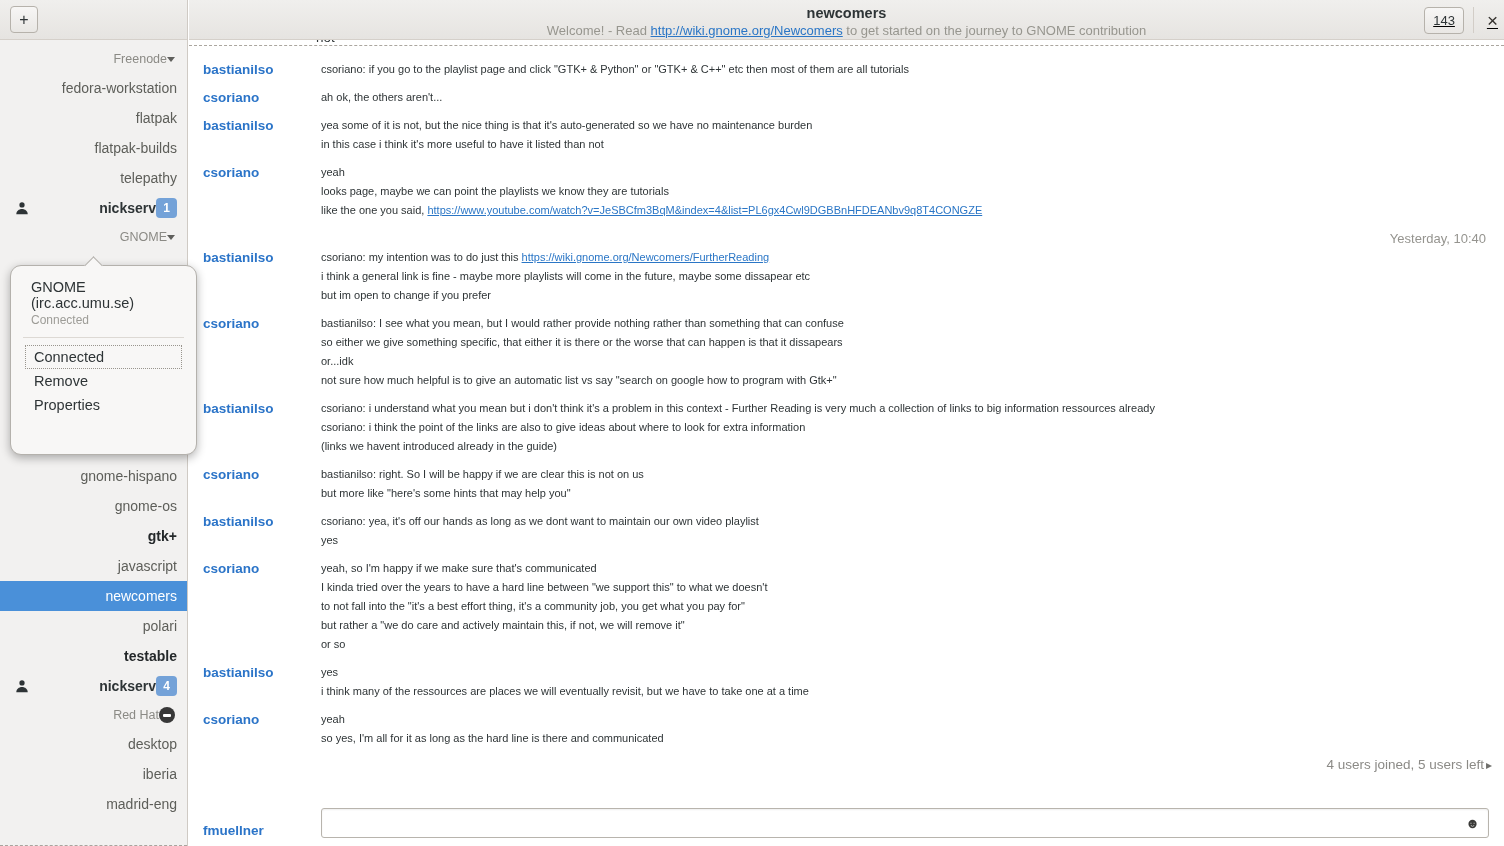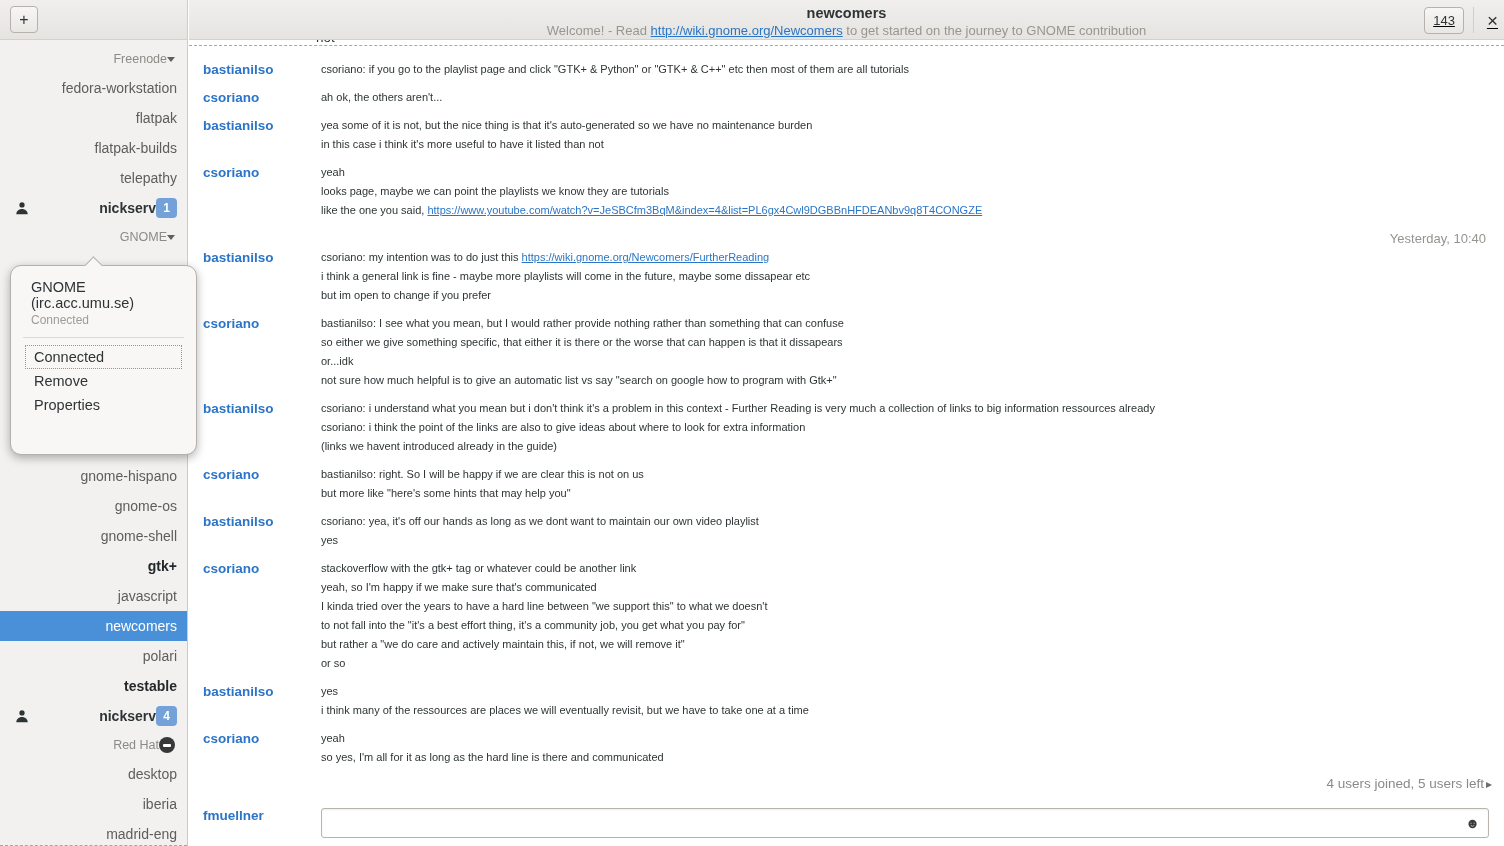--- a/index.html
+++ b/index.html
@@ -63,21 +63,21 @@
   .messages { padding:14px 16px 0 14px; }
   .msg { display:flex; margin-bottom:9px; }
   .msg .nick { width:118px; flex-shrink:0; font-weight:700; font-size:13.5px;
                color:#2b74c8; line-height:19px; cursor:pointer; }
   .msg .lines { flex:1; font-size:11px; color:#2e3436; line-height:19px; }
   .ts-row { text-align:right; font-size:13px; color:#95948f; line-height:19px; margin:0 2px 0 0; }
   .joinleft { text-align:right; padding-right:12px; font-size:13.5px;
               color:#8b8a86; cursor:pointer; }
   .joinleft .expander-glyph { color:#6f6e6a; margin-left:2px; font-size:12px; }
   .input-row { position:absolute; left:14px; right:15px; bottom:8px;
-               display:flex; align-items:flex-start; }
+               display:flex; align-items:flex-end; }
   .input-nick { width:118px; flex-shrink:0; font-weight:700; font-size:13.5px; color:#2b74c8; }
   .entry { flex:1; position:relative; }
   .msg-input { width:100%; height:30px; border:1px solid #b8b4ad; border-radius:3px;
                padding:0 32px 0 8px; font-size:13.5px; font-family:inherit;
                color:#2e3436; outline:none; box-shadow:inset 0 1px 2px rgba(0,0,0,0.07); }
   .emoji { position:absolute; right:9px; top:50%; transform:translateY(-50%);
            font-size:14px; color:#3a3a38; cursor:pointer; line-height:1; }
 
   
   .popup { position:absolute; left:10px; top:265px; width:187px; height:190px;
@@ -137,23 +137,20 @@
         </div>
         <div class="room-row">
           <span class="room-label">gnome-hackers</span>
         </div>
         <div class="room-row">
           <span class="room-label">gnome-hispano</span>
         </div>
         <div class="room-row">
           <span class="room-label">gnome-os</span>
         </div>
-        <div class="room-row">
-          <span class="room-label">gnome-shell</span>
-        </div>
         <div class="room-row highlight">
           <span class="room-label">gtk+</span>
         </div>
         <div class="room-row">
           <span class="room-label">javascript</span>
         </div>
         <div class="room-row selected">
           <span class="room-label">newcomers</span>
         </div>
         <div class="room-row">
@@ -266,21 +263,20 @@
         <div class="msg">
           <div class="nick">bastianilso</div>
           <div class="lines">
             <div class="line">csoriano: yea, it's off our hands as long as we dont want to maintain our own video playlist</div>
             <div class="line">yes</div>
           </div>
         </div>
         <div class="msg">
           <div class="nick">csoriano</div>
           <div class="lines">
-            <div class="line">stackoverflow with the gtk+ tag or whatever could be another link</div>
             <div class="line">yeah, so I'm happy if we make sure that's communicated</div>
             <div class="line">I kinda tried over the years to have a hard line between "we support this" to what we doesn't</div>
             <div class="line">to not fall into the "it's a best effort thing, it's a community job, you get what you pay for"</div>
             <div class="line">but rather a "we do care and actively maintain this, if not, we will remove it"</div>
             <div class="line">or so</div>
           </div>
         </div>
         <div class="msg">
           <div class="nick">bastianilso</div>
           <div class="lines">

